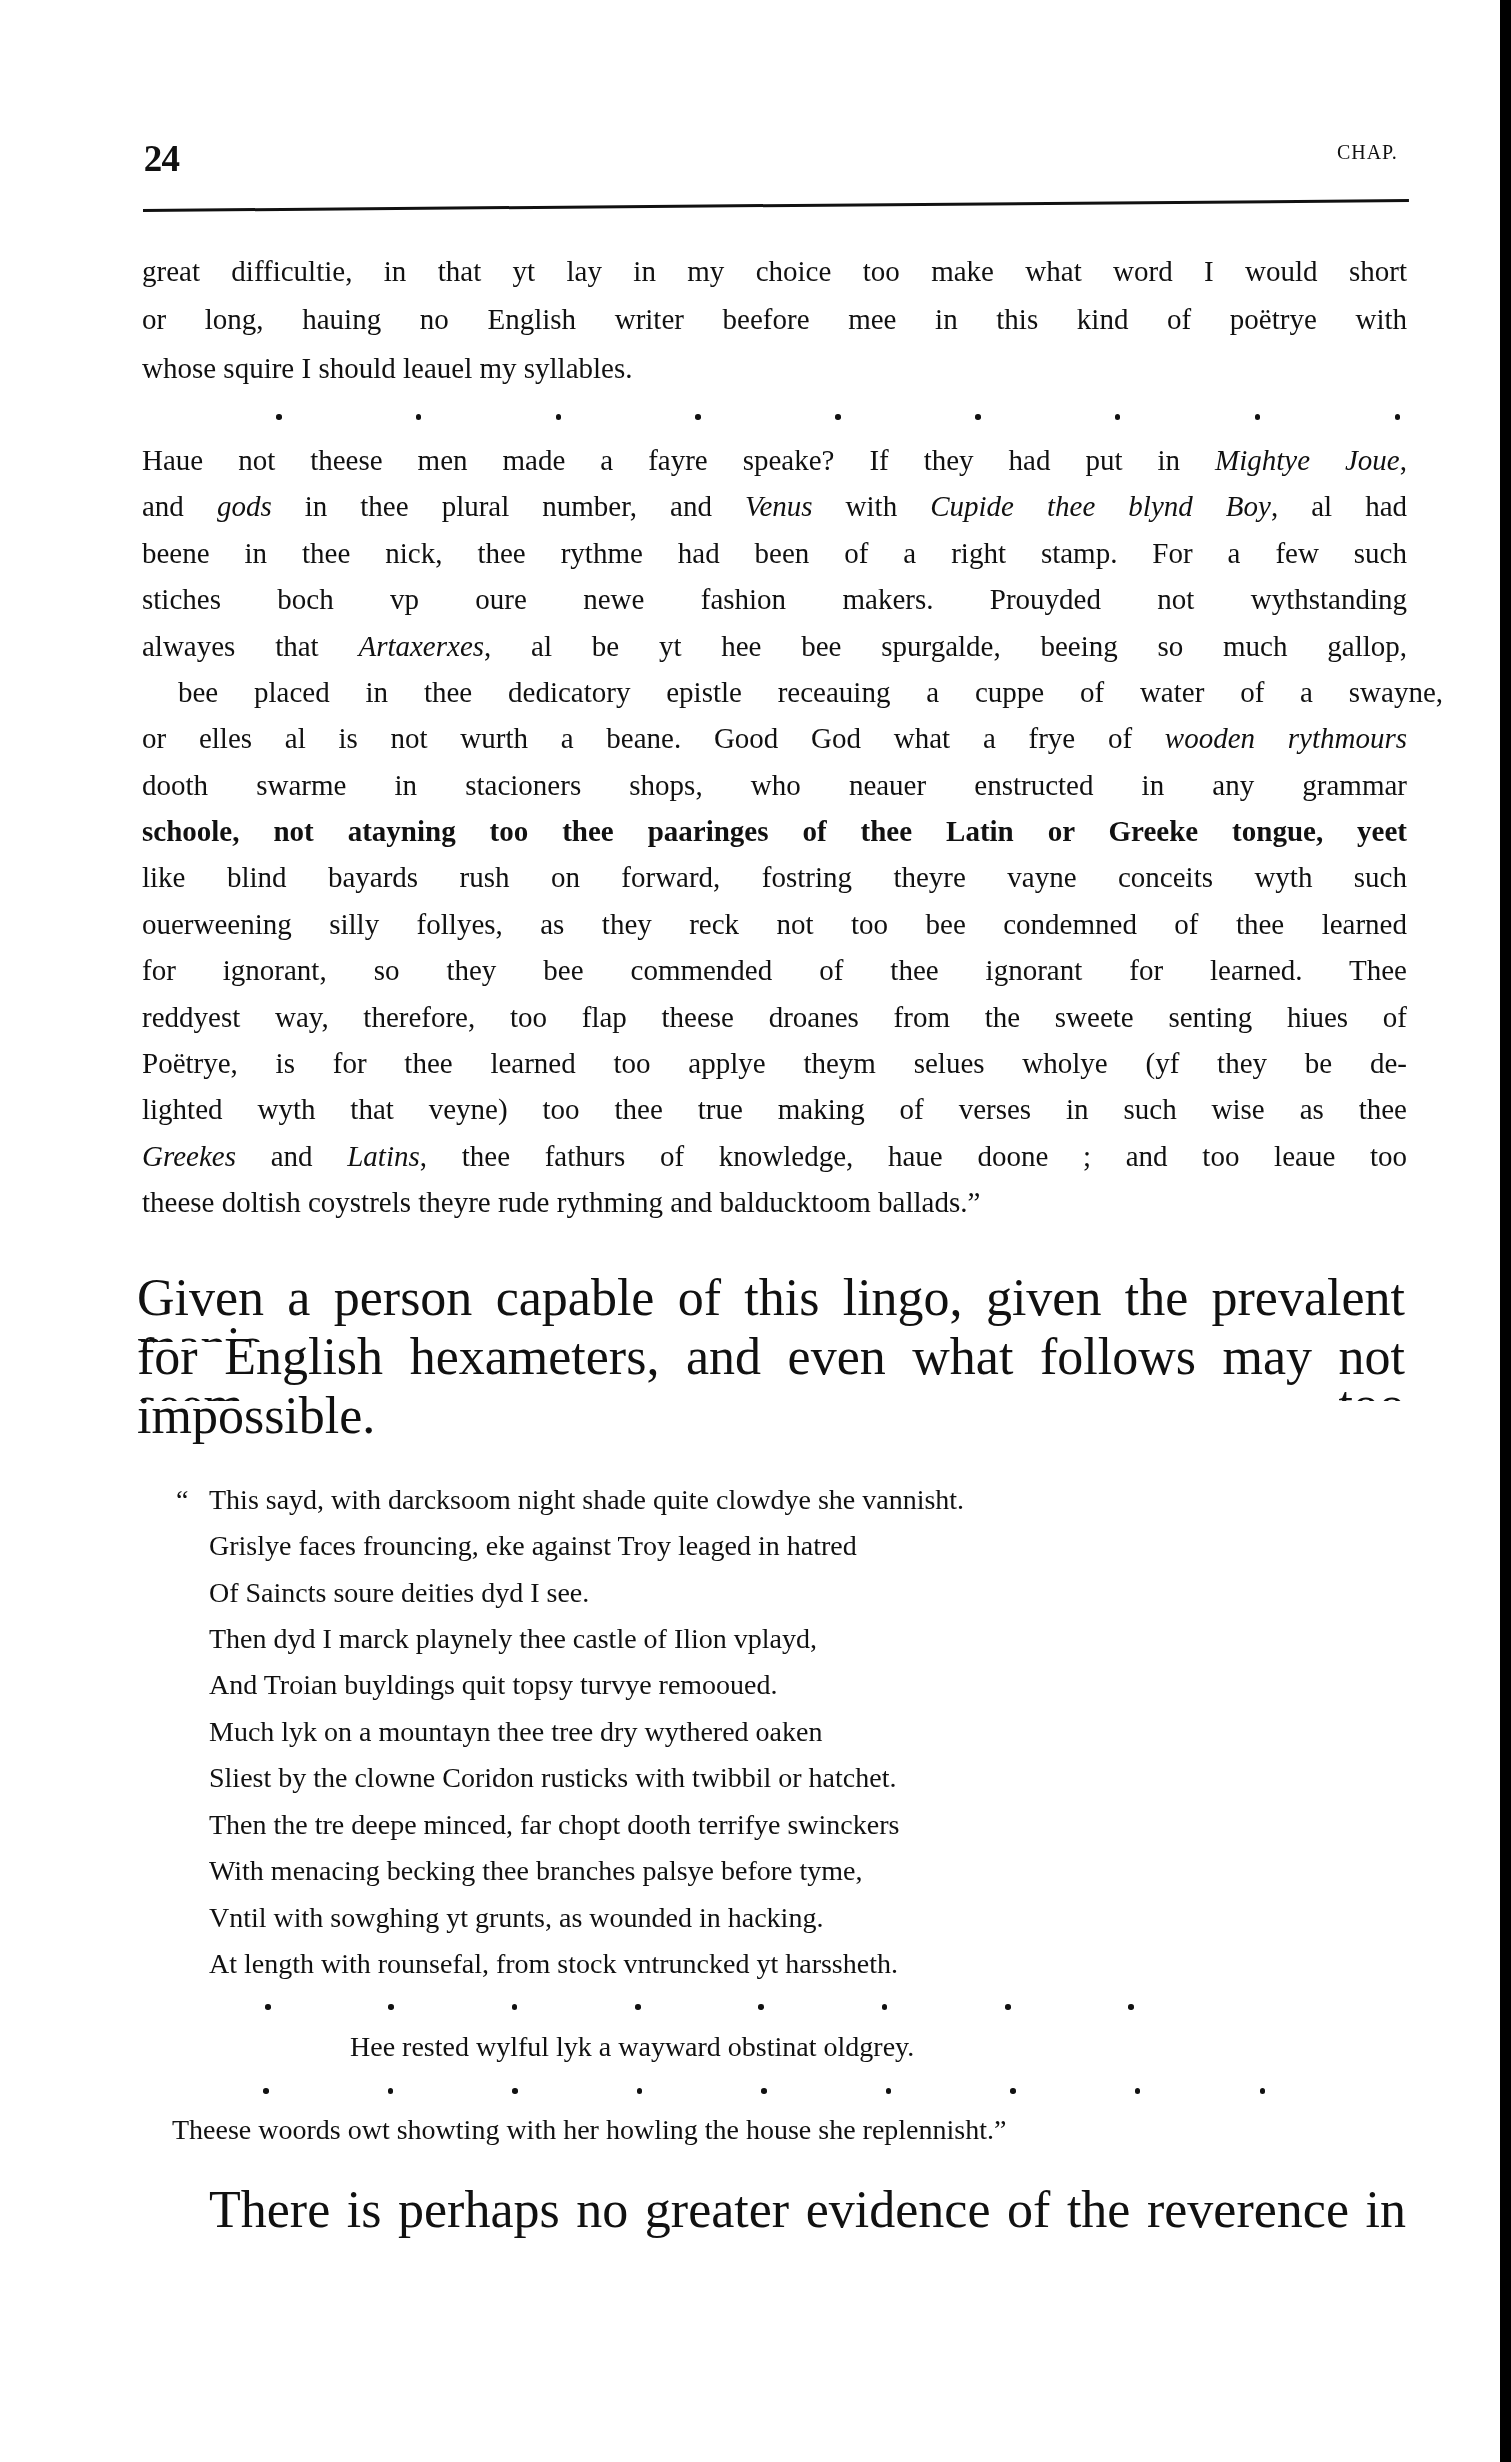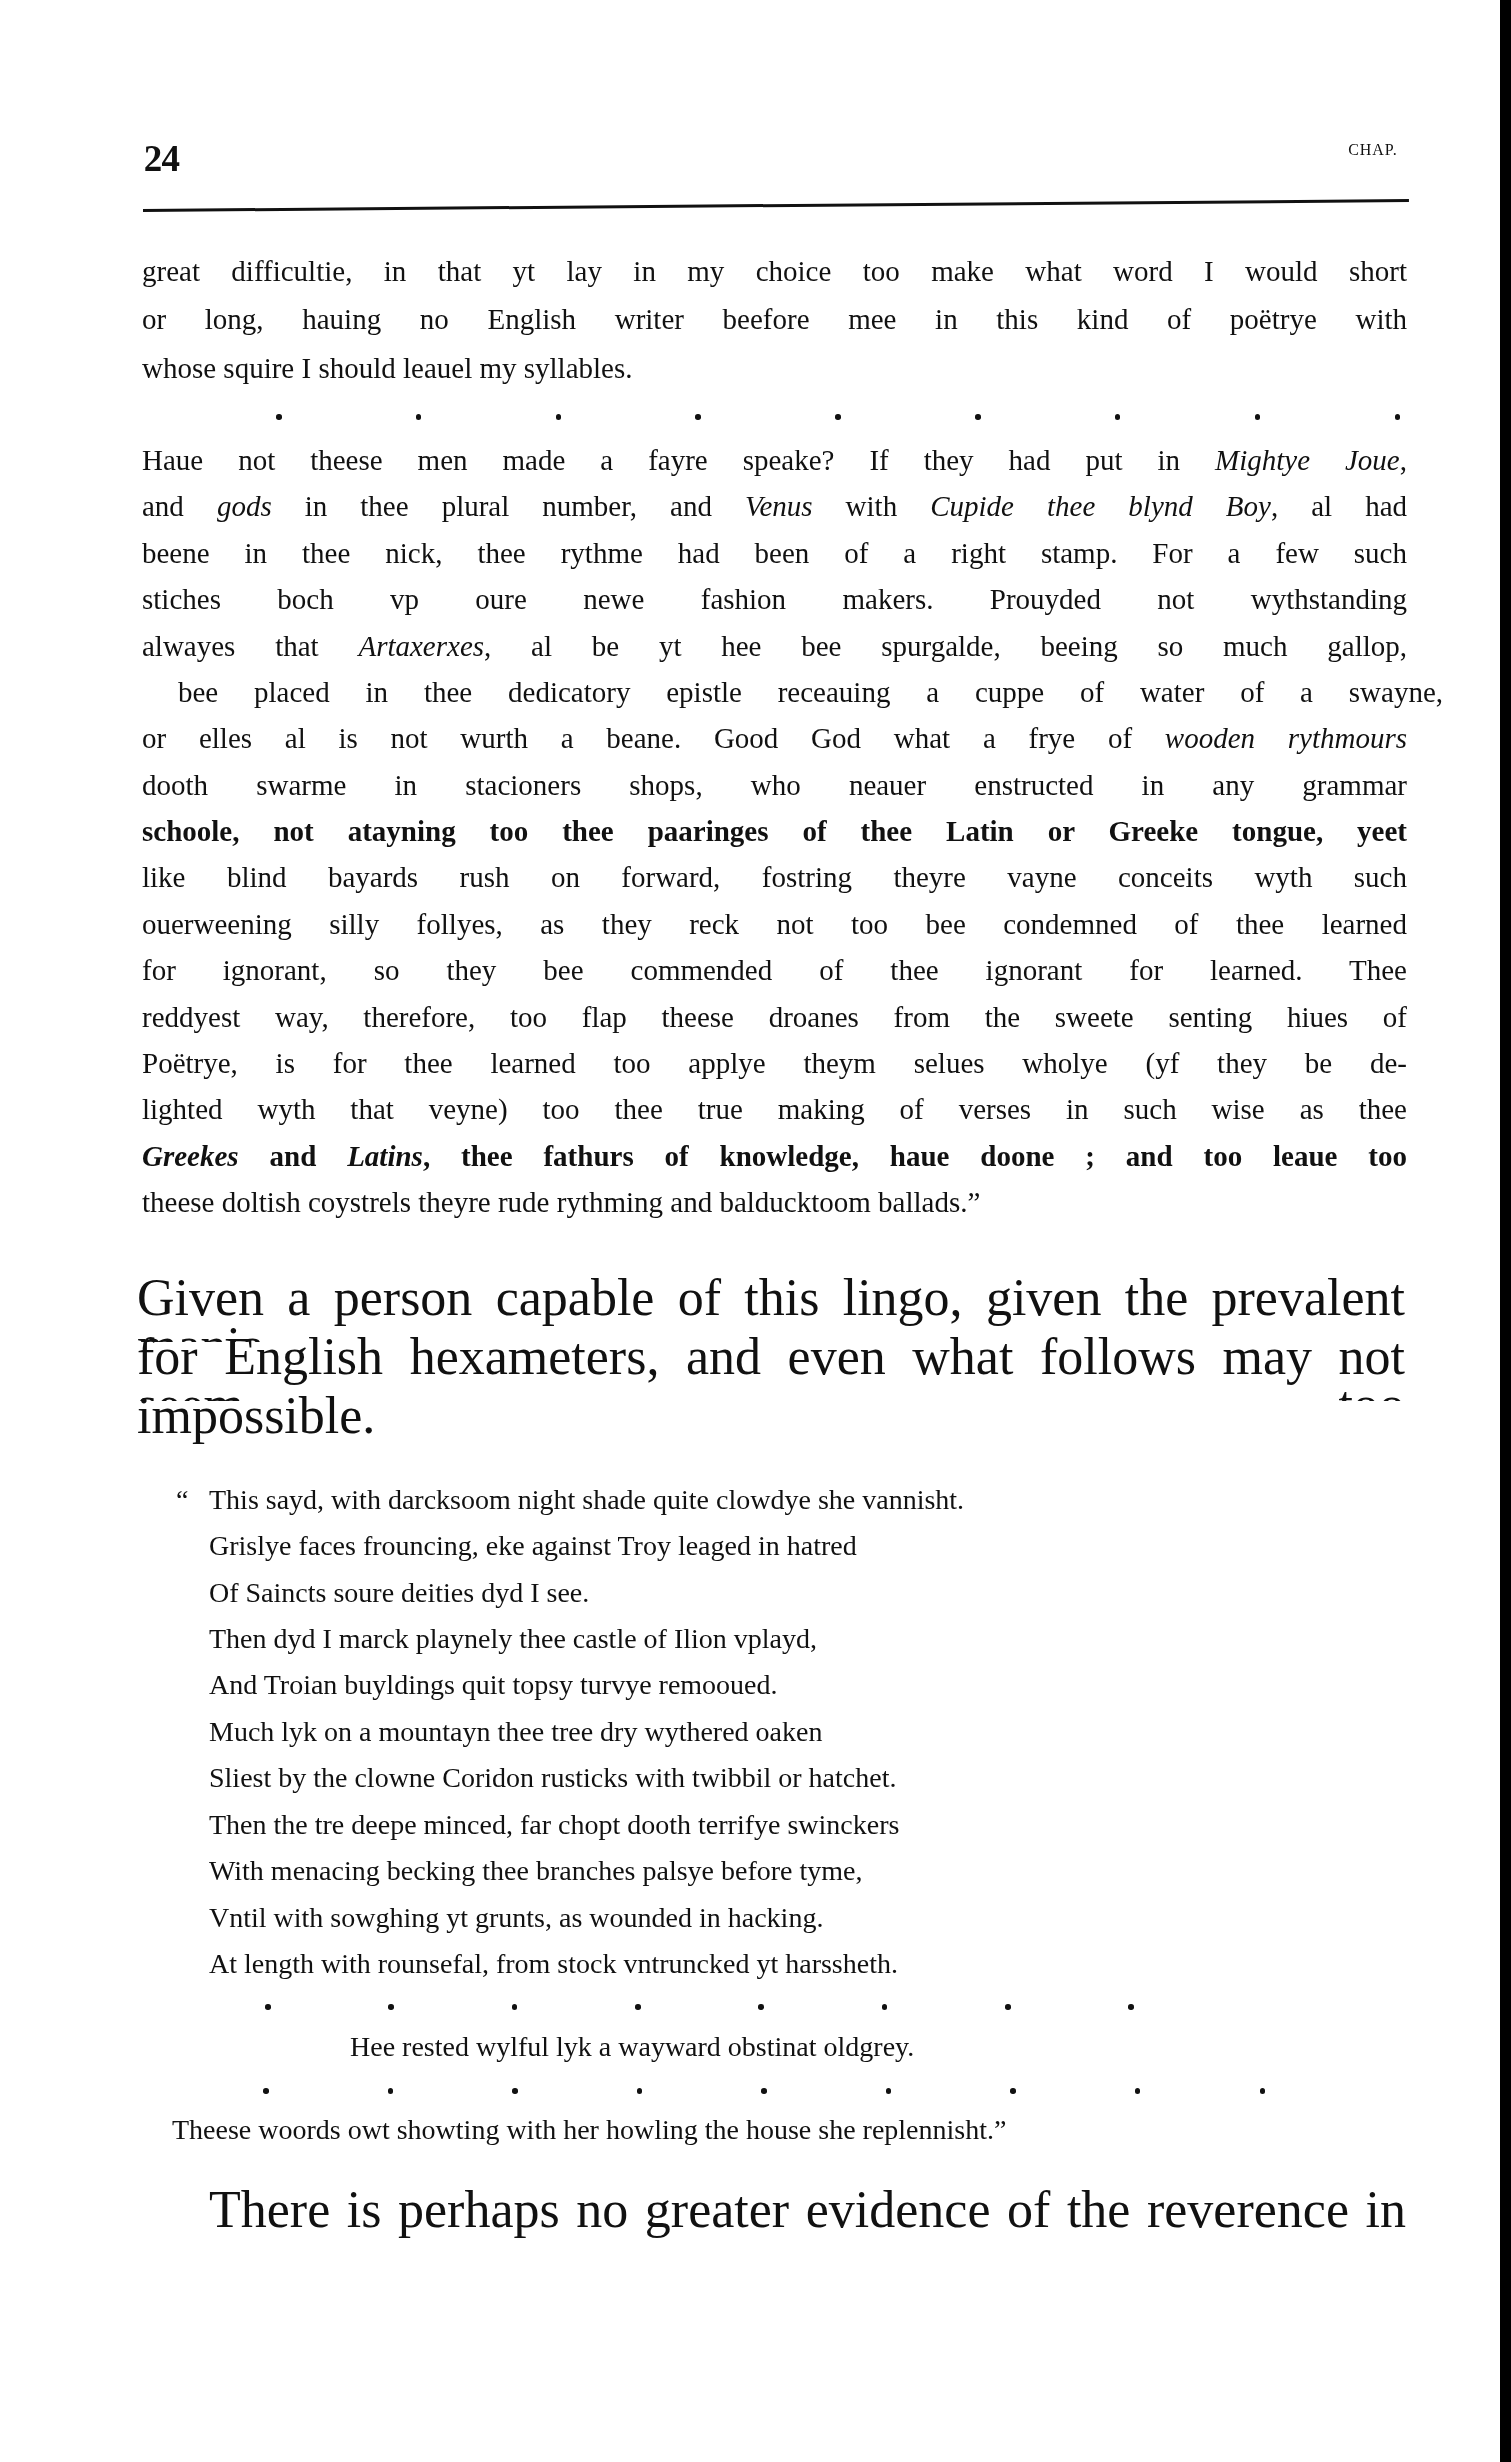--- a/index.html
+++ b/index.html
@@ -1,21 +1,21 @@
 <!DOCTYPE html>
 <html style="font-size:14.6px"><head>
 <meta charset="utf-8">
 <style>
   html, body { margin: 0; padding: 0; background: #ffffff; }
   body { width: 1512px; height: 2462px; position: relative; overflow: hidden; font-family: "Liberation Serif", "DejaVu Serif", serif; color: #111111; }
   .border-right { position: absolute; top: 0; right: 0; width: 12px; height: 2462px; background: #000; }
   .header { position: absolute; top: 137px; left: 142px; width: 1263px; height: 37px; }
   .page-num { position: absolute; left: 1.8px; top: 0; font-size: 37px; font-weight: bold; letter-spacing: -0.9px; }
   .running-title { position: absolute; left: 153px; top: -1.8px; font-size: 33px; letter-spacing: 1.8px; }
-  .chap { position: absolute; right: 7.3px; top: 3.7px; font-size: 16px; letter-spacing: 0.9px; font-variant: small-caps; }
+  .chap { position: absolute; right: 7.3px; top: 3.7px; font-size: 20px; letter-spacing: 0.9px; font-variant: small-caps; }
   .rule { position: absolute; left: 143px; top: 209px; width: 1266px; height: 2.7px; background: #111; transform: rotate(-0.45deg); transform-origin: left center; }
   .line { position: absolute; white-space: nowrap; }
   .just { text-align: justify; text-align-last: justify; white-space: normal; overflow: hidden; height: 1.3em; }
   .body-line { left: 142px; width: 1265px; font-size: 29px; line-height: 37px; }
   .big-line { left: 137px; width: 1268px; font-size: 52px; line-height: 48px; }
   .poem-line { font-size: 28px; line-height: 37px; }
   .dots { position: absolute; display: flex; justify-content: space-between; }
   .dot { width: 5.5px; height: 5.5px; border-radius: 50%; background: #111; }
   i { font-style: italic; }
 </style>
@@ -55,21 +55,21 @@
     <div class="line body-line just" style="top: 674px; margin-left: 36px;">bee placed in thee dedicatory epistle receauing a cuppe of water of a swayne,</div>
     <div class="line body-line just" style="top: 720px;">or elles al is not wurth a beane.  Good God what a frye of <i>wooden rythmours</i></div>
     <div class="line body-line just" style="top: 767px;">dooth swarme in stacioners shops, who neauer enstructed in any grammar</div>
     <div class="line body-line just" style="top: 813px; font-weight: bold;">schoole, not atayning too thee paaringes of thee Latin or Greeke tongue, yeet</div>
     <div class="line body-line just" style="top: 859px;">like blind bayards rush on forward, fostring theyre vayne conceits wyth such</div>
     <div class="line body-line just" style="top: 906px;">ouerweening silly follyes, as they reck not too bee condemned of thee learned</div>
     <div class="line body-line just" style="top: 952px;">for ignorant, so they bee commended of thee ignorant for learned.  Thee</div>
     <div class="line body-line just" style="top: 999px;">reddyest way, therefore, too flap theese droanes from the sweete senting hiues of</div>
     <div class="line body-line just" style="top: 1045px;">Poëtrye, is for thee learned too applye theym selues wholye (yf they be de-</div>
     <div class="line body-line just" style="top: 1091px;">lighted wyth that veyne) too thee true making of verses in such wise as thee</div>
-    <div class="line body-line just" style="top: 1138px; font-weight: bold;"><i>Greekes</i> and <i>Latins</i>, thee fathurs of knowledge, haue doone ; and too leaue too</div>
+    <div class="line body-line just" style="top: 1138px;"><i>Greekes</i> and <i>Latins</i>, thee fathurs of knowledge, haue doone ; and too leaue too</div>
     <div class="line body-line" style="top: 1184px;">theese doltish coystrels theyre rude rythming and balducktoom ballads.”</div>
   </div>
 <div id="comm1">
     <div class="line big-line just" style="top: 1274px;">Given a person capable of this lingo, given the prevalent mania</div>
     <div class="line big-line just" style="top: 1333px;">for English hexameters, and even what follows may not seem too</div>
     <div class="line big-line" style="top: 1392px;">impossible.</div>
   </div>
 <div id="poem">
     <div class="line poem-line" style="top: 1481px; left: 176px;">“</div>
     <div class="line poem-line" style="top: 1481px; left: 209px;">This sayd, with darcksoom night shade quite clowdye she vannisht.</div>

